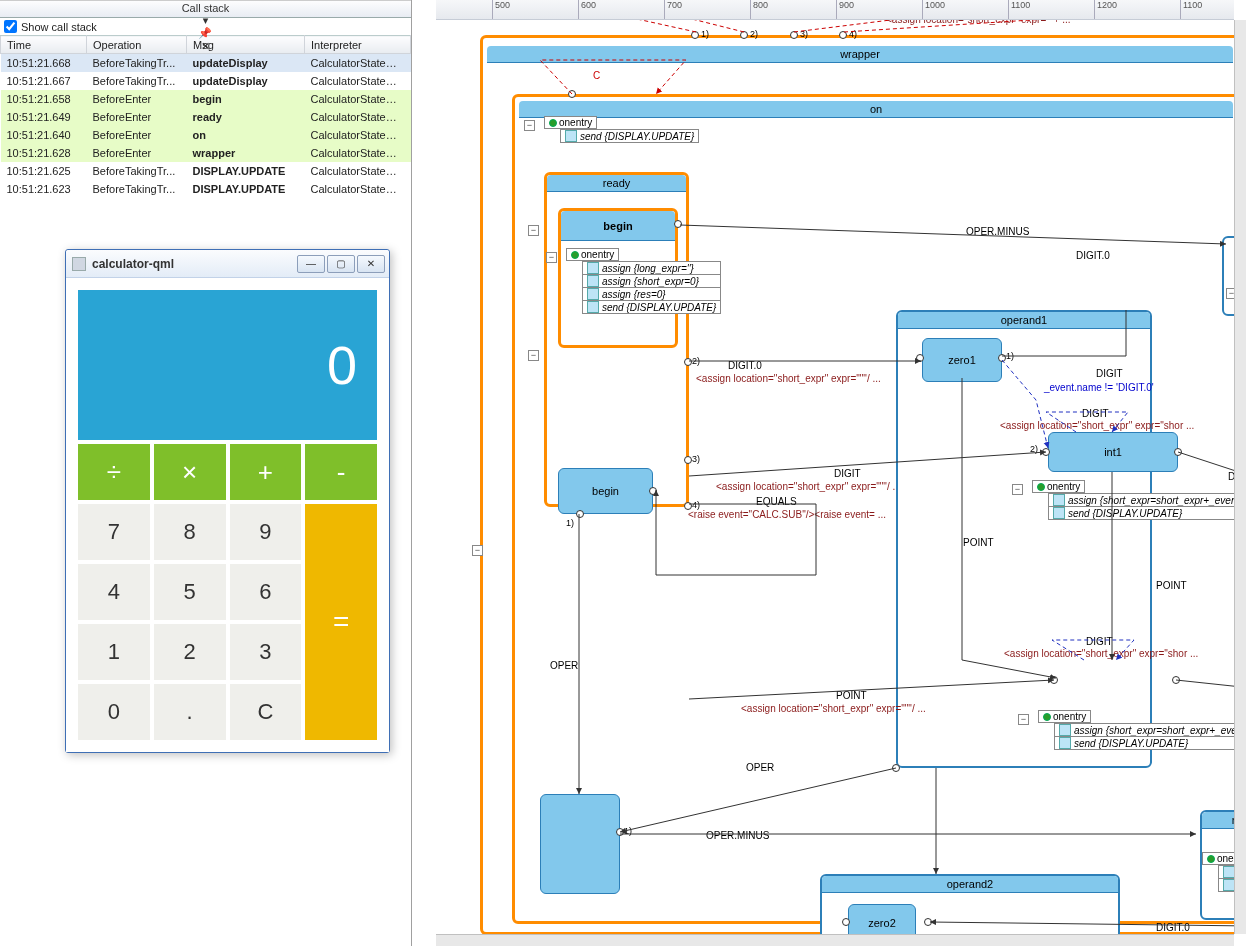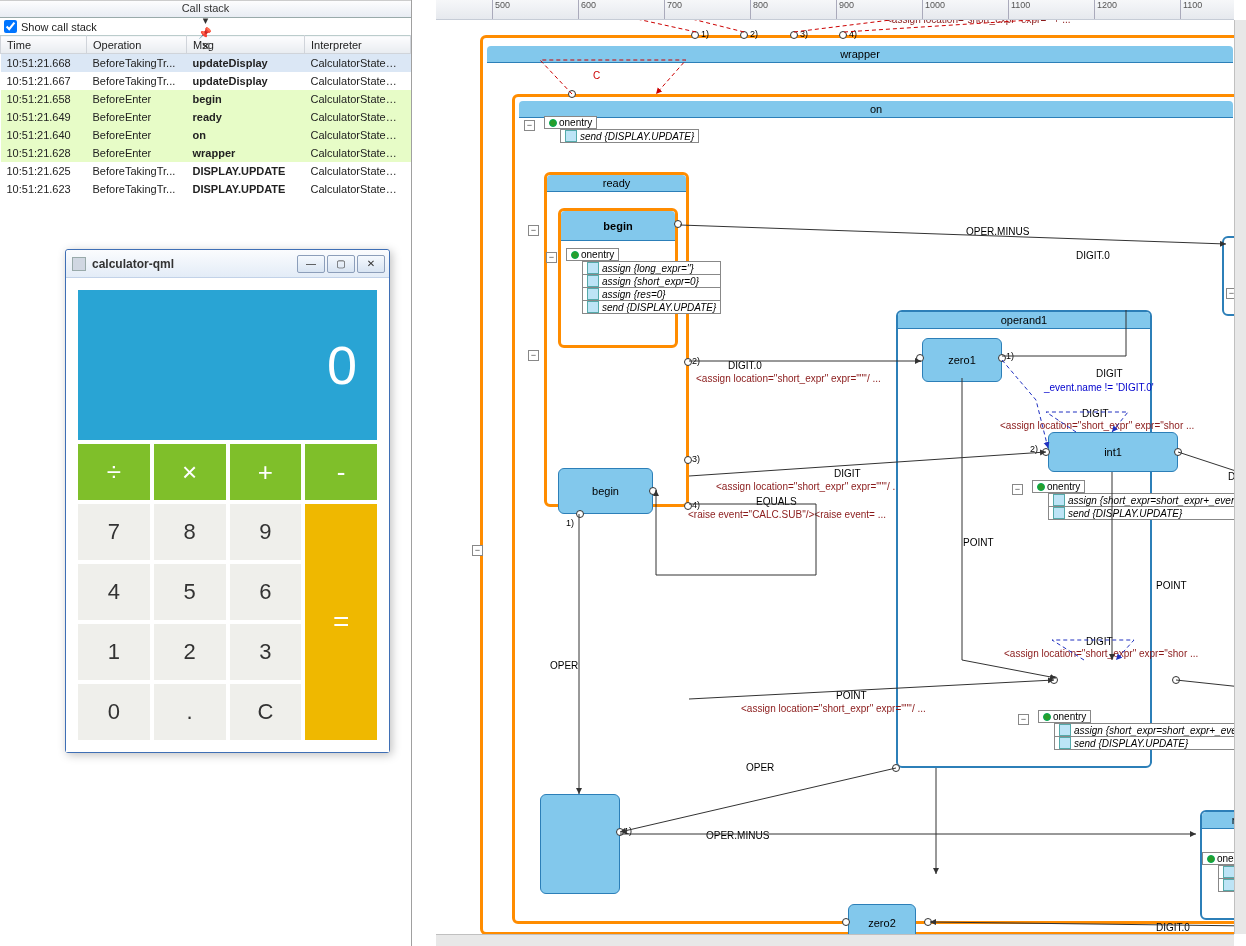--- a/index.html
+++ b/index.html
@@ -358,20 +358,23 @@
           <span>onentry</span>
         </span>
       <span class="action-line">assign {</span>
       <span class="action-line">send {D</span>
     </div>
 
     <div class="state-box" style="left:786px; top:216px; width:30px; height:80px; overflow:hidden;"></div>
 
     <span class="collapse-btn" style="left:790px; top:268px;">−</span>
 
+    <div class="state-box" style="left:384px; top:854px; width:300px; height:70px;">
+      <div class="state-title">operand2</div>
+    </div>
     <div class="atomic" style="left:412px; top:884px; width:68px; height:38px;">zero2</div>
     <span class="marker" style="left:406px; top:898px;"></span>
     <span class="marker" style="left:488px; top:898px;"></span>
     <div class="trans-label" style="left:720px; top:902px;">DIGIT.0</div>
 
     <svg class="arrows" width="820" height="920">
       <defs>
         <marker id="a" markerWidth="8" markerHeight="8" refX="6" refY="3" orient="auto">
             <path class="ah" d="M0,0 L6,3 L0,6 z"></path>
           </marker>

